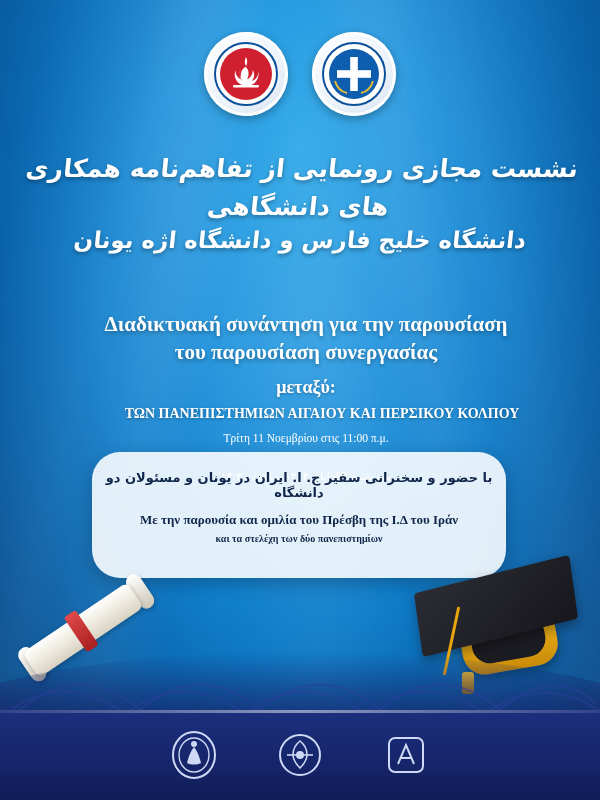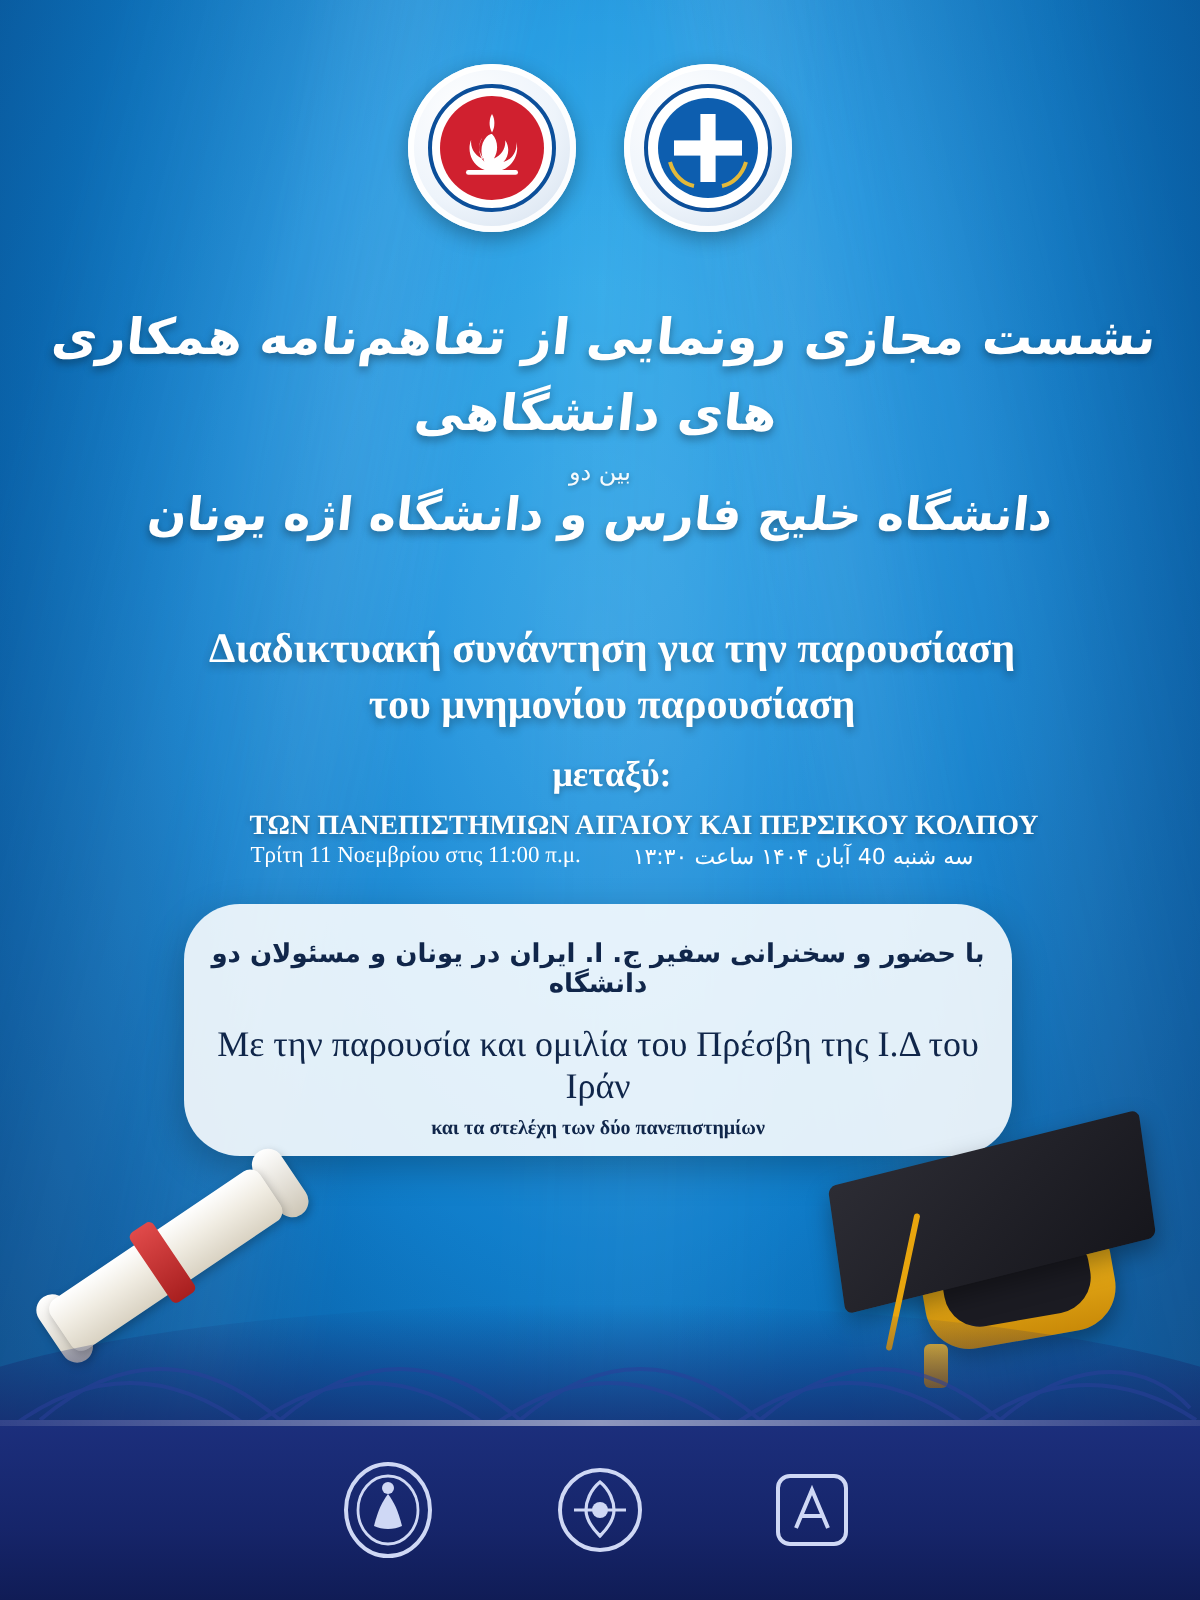--- a/index.html
+++ b/index.html
@@ -116,25 +116,26 @@
     text-shadow: 0 1px 3px rgba(0,0,0,0.3);
   }
   .gr-unis {
     margin-top: 8px;
     font-size: 14px;
     font-weight: bold;
     text-shadow: 0 1px 3px rgba(0,0,0,0.3);
     margin-left: 32px;
   }
   .date-row {
+    margin-top: 10px;
     font-size: 11.5px;
     display: flex;
-    justify-content: center;
     gap: 26px;
     direction: ltr;
+    flex-direction: column;
   }
   .date-fa { font-family: "DejaVu Sans", sans-serif; font-size: 11px; direction: rtl; }
 
   
   .panel {
     position: absolute;
     left: 92px;
     top: 452px;
     width: 414px;
     height: 126px;
@@ -148,22 +149,22 @@
   }
   .panel-fa {
     font-family: "DejaVu Sans", sans-serif;
     direction: rtl;
     font-size: 13px;
     font-weight: bold;
     color: #10264a;
   }
   .panel-gr1 {
     margin-top: 12px;
-    font-size: 18px;
-    font-weight: normal;
+    font-size: 13px;
+    font-weight: bold;
     color: #10264a;
   }
   .panel-gr2 {
     margin-top: 5px;
     font-size: 10px;
     font-weight: bold;
     color: #10264a;
   }
 
   
@@ -324,27 +325,26 @@
         <g stroke="#e3b93a" stroke-width="2" fill="none">
           <path d="M14 40c2 7 7 11 12 12"></path>
           <path d="M52 40c-2 7-7 11-12 12"></path>
         </g>
       </svg>
     </div>
   </div>
 
   <div class="fa-title">
     <div class="fa-line1">نشست مجازی رونمایی از تفاهم‌نامه همکاری های دانشگاهی</div>
-    <div class="fa-mini">بین دو</div>
     <div class="fa-line2">دانشگاه خلیج فارس و دانشگاه اژه یونان</div>
   </div>
 
   <div class="gr-block">
     <div class="gr-h1">Διαδικτυακή συνάντηση για την παρουσίαση</div>
-    <div class="gr-h1">του μνημονίου παρουσίαση</div>
+    <div class="gr-h1">του παρουσίαση συνεργασίας</div>
     <div class="gr-sub">μεταξύ:</div>
     <div class="gr-unis">ΤΩΝ ΠΑΝΕΠΙΣΤΗΜΙΩΝ ΑΙΓΑΙΟΥ ΚΑΙ ΠΕΡΣΙΚΟΥ ΚΟΛΠΟΥ</div>
     <div class="date-row">
       <span>Τρίτη 11 Νοεμβρίου στις 11:00 π.μ.</span>
       <span class="date-fa">سه شنبه 40 آبان ۱۴۰۴ ساعت ۱۳:۳۰</span>
     </div>
   </div>
 
   <div class="panel">
     <div class="panel-fa">با حضور و سخنرانی سفیر ج. ا. ایران در یونان و مسئولان دو دانشگاه</div>

